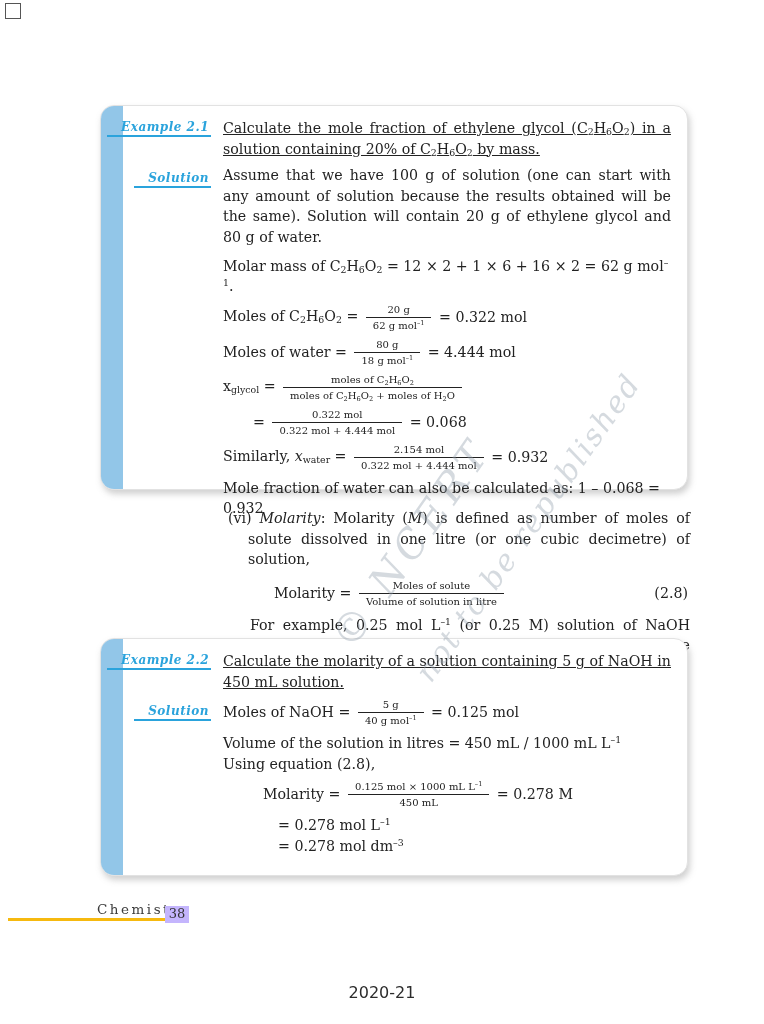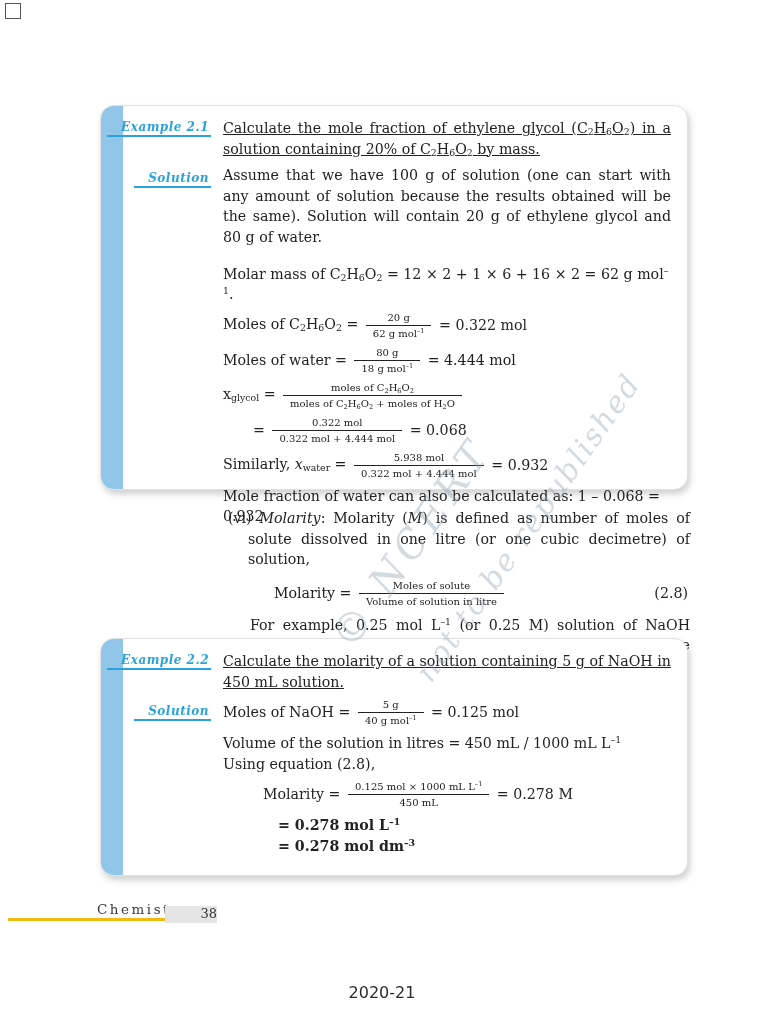--- a/index.html
+++ b/index.html
@@ -45,35 +45,35 @@
     letter-spacing:0.5px;
     border-bottom:2px solid #2aa3dc;
     padding:0 2px 1px 14px;
     white-space:nowrap;
   }
   .sol-lbl { margin-top:2px; }
   .rt { font-size:14.2px; line-height:1.45; }
   .justify { text-align:justify; }
   .problem { padding-top:2px;text-decoration:underline; }
   .mt6 { margin-top:6px; }
-  .mt4 { margin-top:16px; }
+  .mt4 { margin-top:8px; }
   
   .eqline { margin:6px 0; font-size:14.2px; }
   .frac {
     display:inline-block; vertical-align:middle;
     text-align:center; font-size:10px; line-height:1.3;
     margin:0 3px;
   }
   .frac .num { display:block; padding:0 7px 1px; }
   .frac .den { display:block; border-top:1.3px solid #222; padding:1px 7px 0; }
   sub { font-size:66%; vertical-align:-0.25em; line-height:0; }
   sup { font-size:66%; vertical-align:0.55em; line-height:0; }
   .ind30 { padding-left:30px; }
   .ind40 { padding-left:40px; }
-  .ind55 { padding-left:55px;font-weight:bold; }
+  .ind55 { padding-left:55px; }
   
   .mid-section {
     position:absolute; left:228px; top:508px; width:462px;
     font-size:14.2px; line-height:1.45;
   }
   .vi-par { padding-left:20px; text-indent:-20px; text-align:justify; }
   .mid-eq { display:flex; align-items:center; margin:9px 0 7px; }
   .mid-eq .eq-body { margin-left:46px; }
   .eq-number { margin-left:auto; padding-right:2px; }
   .forex-par { text-indent:22px; text-align:justify; }
@@ -97,22 +97,22 @@
   .footer-rule {
     position:absolute; left:8px; top:918px;
     width:157px; height:3px; background:#f6b90f;
   }
   .footer-subject {
     position:absolute; left:97px; top:901px;
     font-size:13.5px; letter-spacing:2.5px; color:#3c3c3c;
   }
   .footer-pagebox {
     position:absolute; left:165px; top:906px;
-    width:52px; height:17px; background:#e5e5e5;
-    text-align:right; font-size:13px; color:#333;
+    width:24px; height:17px; background:#c4b5fd;
+    text-align:center; font-size:13px; color:#333;
     line-height:16px;
   }
   .footer-year {
     position:absolute; left:0; top:983px; width:764px;
     text-align:center;
     font-family:"DejaVu Sans", sans-serif;
     font-size:16px; color:#2c2c2c;
   }
 </style>
 </head>
@@ -144,21 +144,21 @@
           <div class="eqline">
             <span>Moles of water = </span><span class="frac"><span class="num">80 g</span><span class="den">18 g mol<sup>–1</sup></span></span><span> = 4.444 mol</span>
           </div>
           <div class="eqline">
             <span>x<sub>glycol</sub> = </span><span class="frac"><span class="num">moles of C<sub>2</sub>H<sub>6</sub>O<sub>2</sub></span><span class="den">moles of C<sub>2</sub>H<sub>6</sub>O<sub>2</sub> + moles of H<sub>2</sub>O</span></span><span></span>
           </div>
           <div class="eqline ind30">
             <span>= </span><span class="frac"><span class="num">0.322 mol</span><span class="den">0.322 mol + 4.444 mol</span></span><span> =  0.068</span>
           </div>
           <div class="eqline">
-            <span>Similarly, <i>x</i><sub>water</sub> = </span><span class="frac"><span class="num">5.938 mol</span><span class="den">0.322 mol + 4.444 mol</span></span><span> = 0.932</span>
+            <span>Similarly, <i>x</i><sub>water</sub> = </span><span class="frac"><span class="num">2.154 mol</span><span class="den">0.322 mol + 4.444 mol</span></span><span> = 0.932</span>
           </div>
           <p>Mole fraction of water can also be calculated as: 1 – 0.068 = 0.932</p>
         </div>
       </div>
     </div>
   </section>
 
   <section class="mid-section">
     <p class="vi-par">(vi) <i>Molarity</i>: Molarity (<i>M</i>) is defined as number of moles of solute dissolved in one litre (or one cubic decimetre) of solution,</p>
     <div class="mid-eq">

